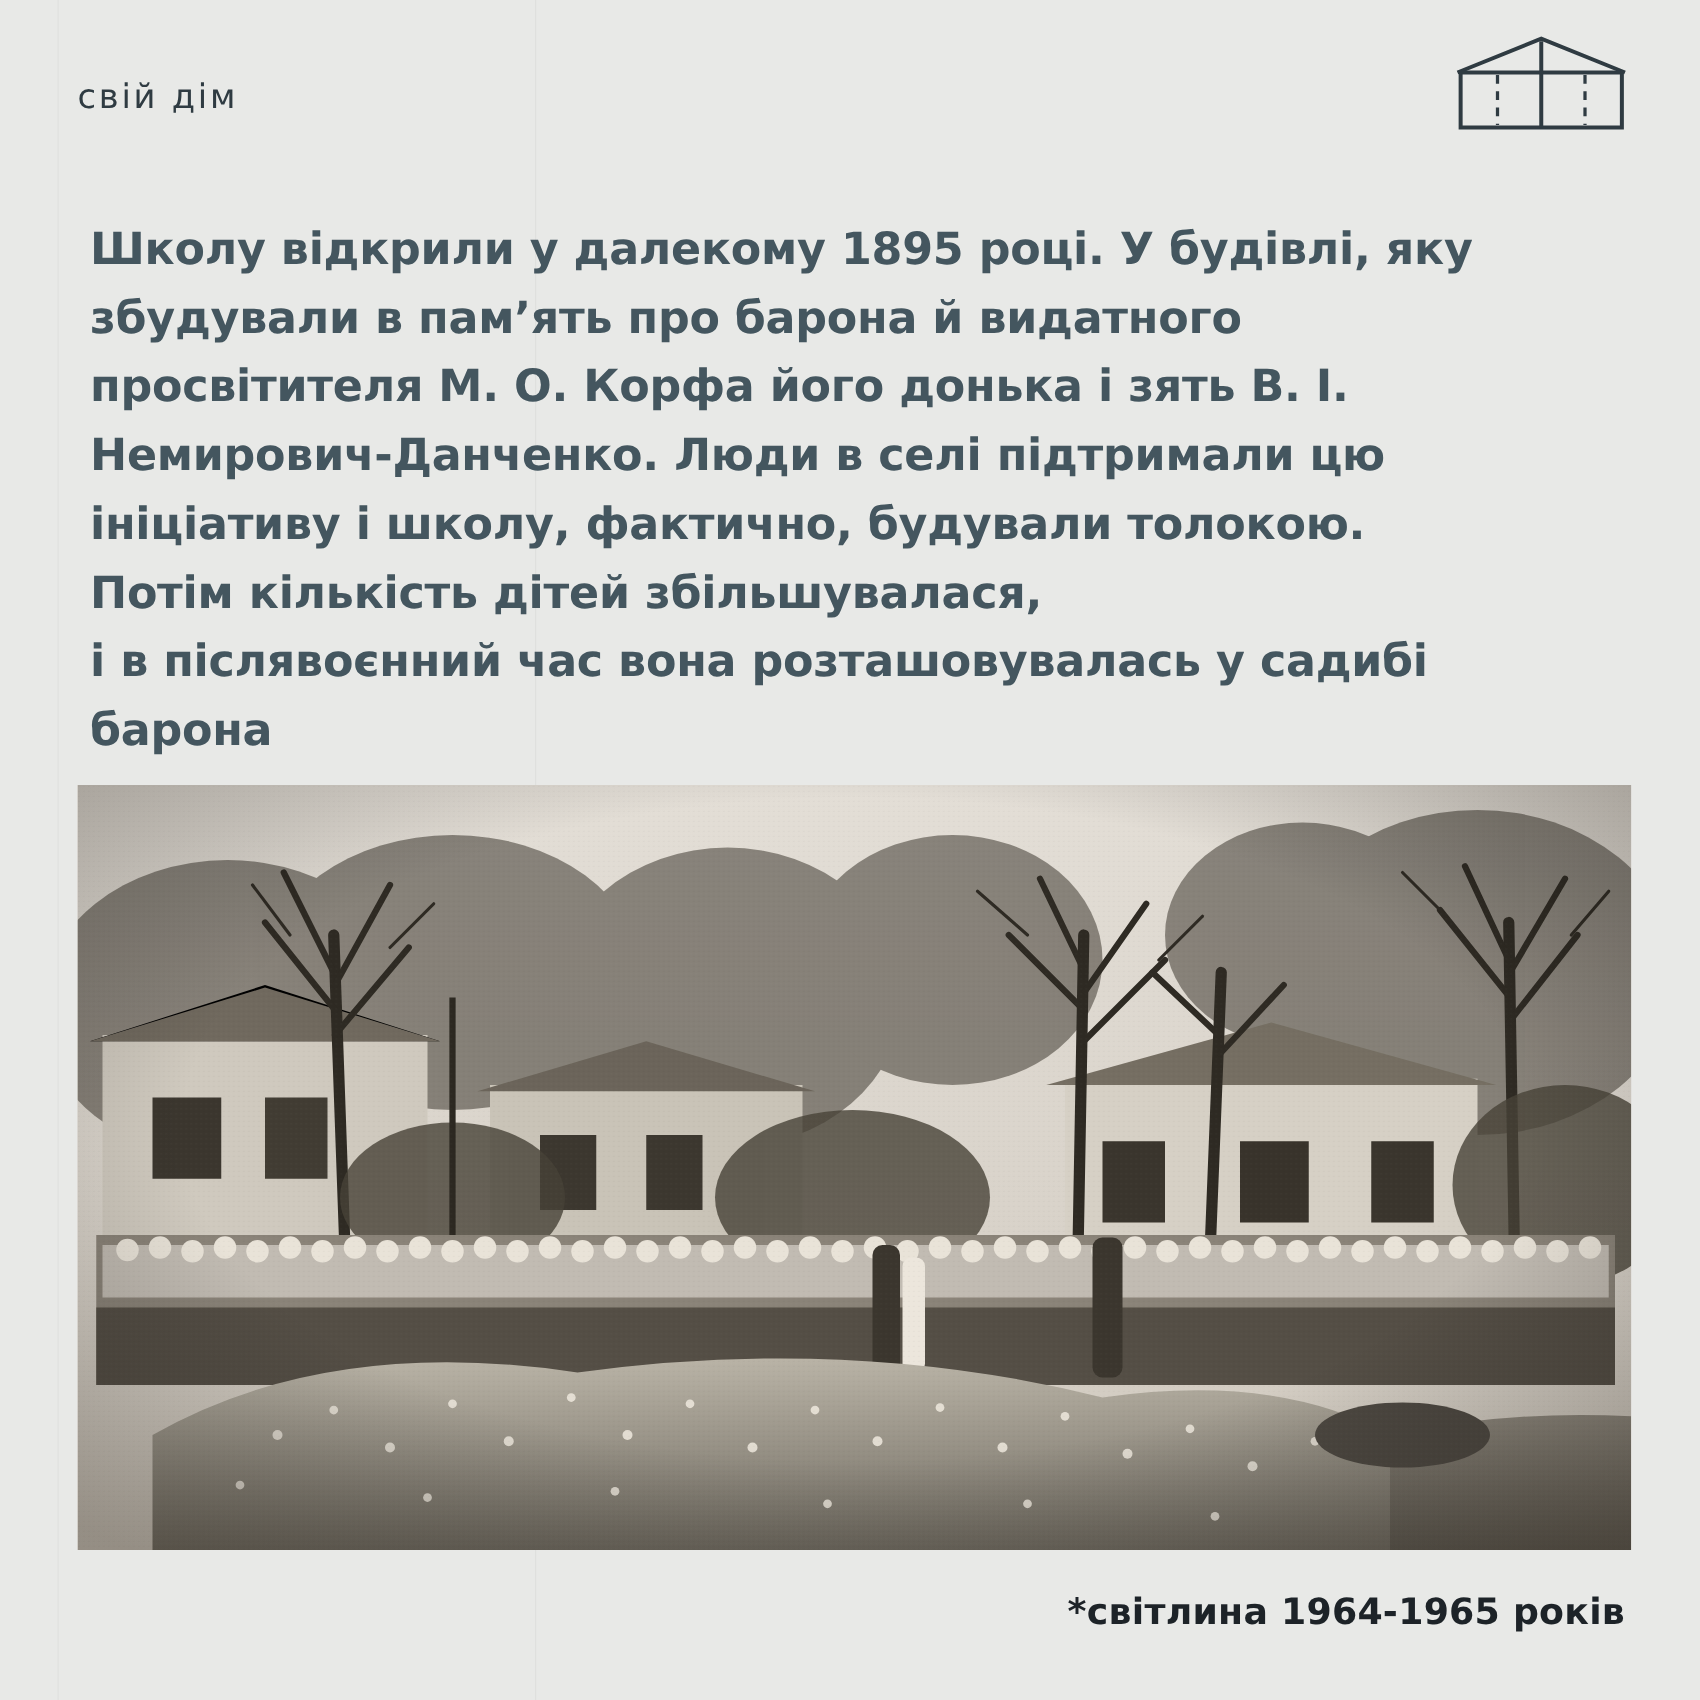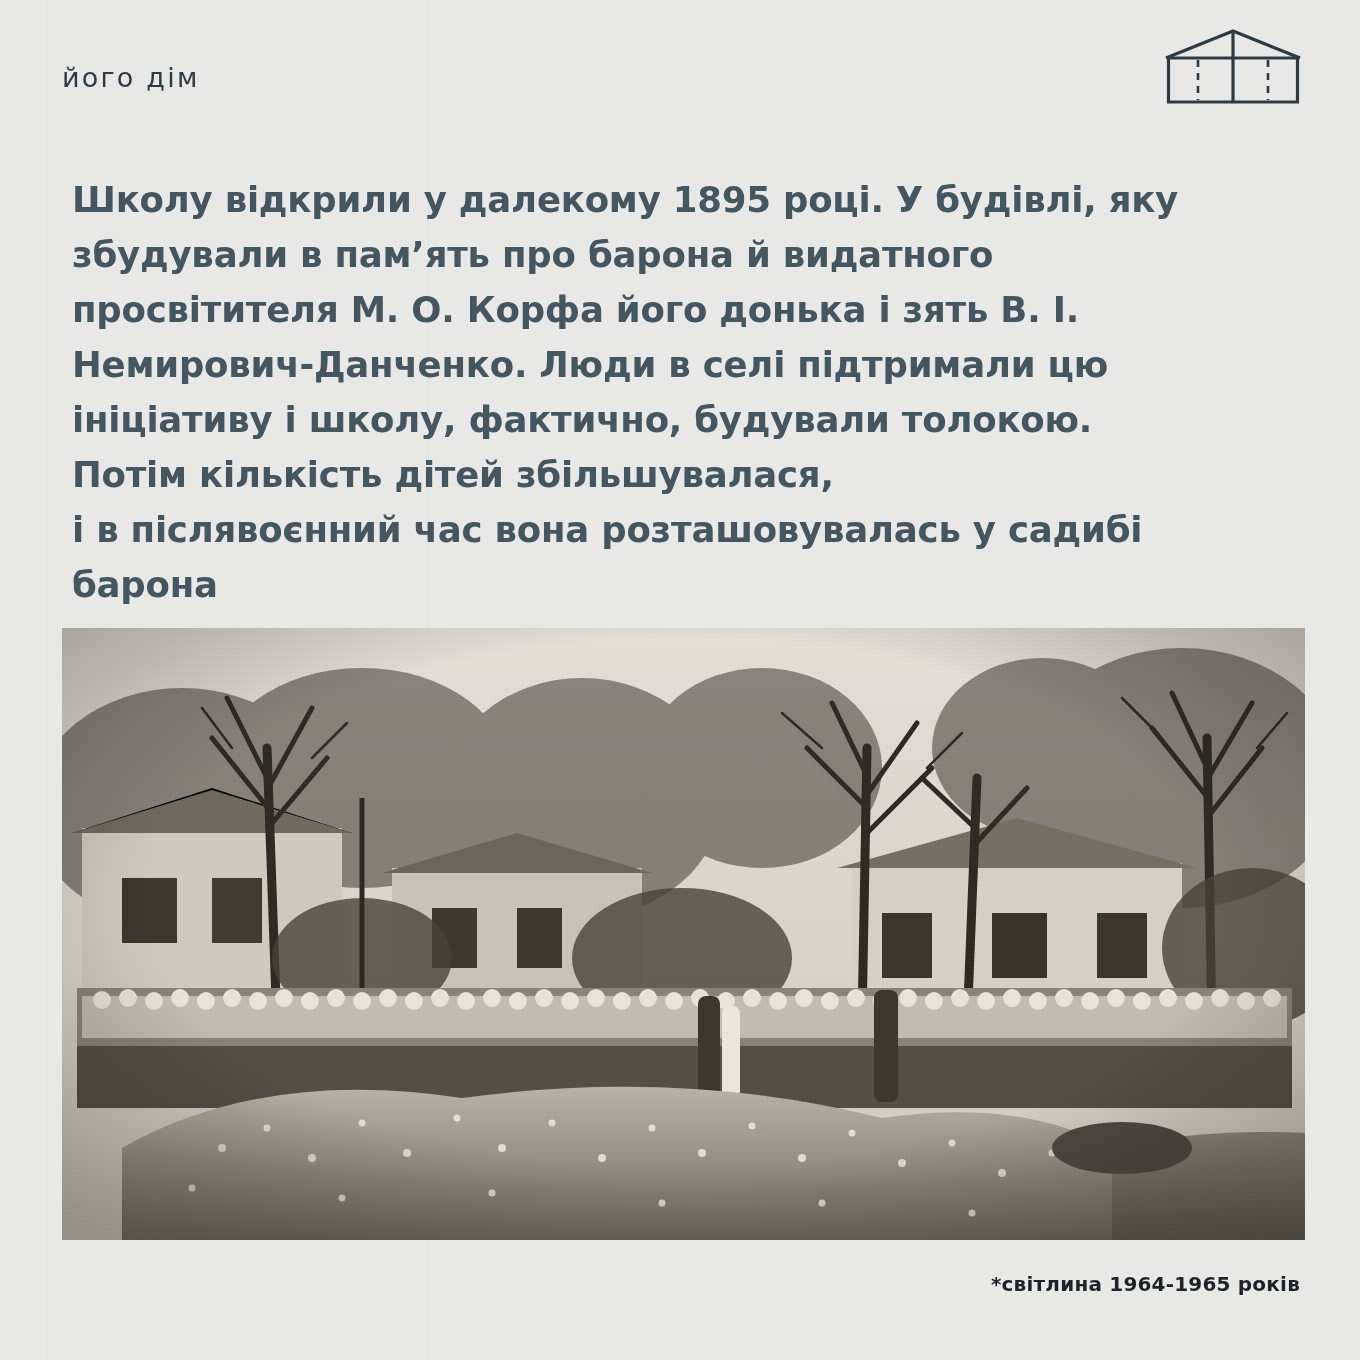--- a/index.html
+++ b/index.html
@@ -79,21 +79,21 @@
     height: 612px;
   }
 
   
   .caption {
     position: absolute;
     right: 60px;
     top: 1272px;
     font-family: "DejaVu Sans", sans-serif;
     font-weight: bold;
-    font-size: 20px;
+    font-size: 29px;
     letter-spacing: 0.2px;
     color: #1d2328;
     text-align: right;
   }
 
   
   .seam {
     position: absolute;
     top: 0;
     width: 1px;
@@ -103,21 +103,21 @@
 </style>
 </head>
 <body style="background: rgb(232, 233, 231);">
 
 <div class="page">
 
   <div class="seam" style="left:428px"></div>
   <div class="seam" style="left:46px"></div>
 
   <div class="header">
-    <div class="brand">його дім</div>
+    <div class="brand">свій дім</div>
 
     <span class="logo">
       <svg viewBox="0 0 142 78" width="142" height="78" aria-hidden="true">
         <g fill="none" stroke="#2f3b42" stroke-width="3.2" stroke-linejoin="miter">
           <path d="M4 30 L71 3 L138 30"></path>
           <path d="M6.5 30 L6.5 74 L135.5 74 L135.5 30 Z"></path>
           <path d="M71 5 L71 74"></path>
         </g>
         <g stroke="#2f3b42" stroke-width="2.6" stroke-dasharray="7 6" fill="none">
           <path d="M36 32 L36 72"></path>

